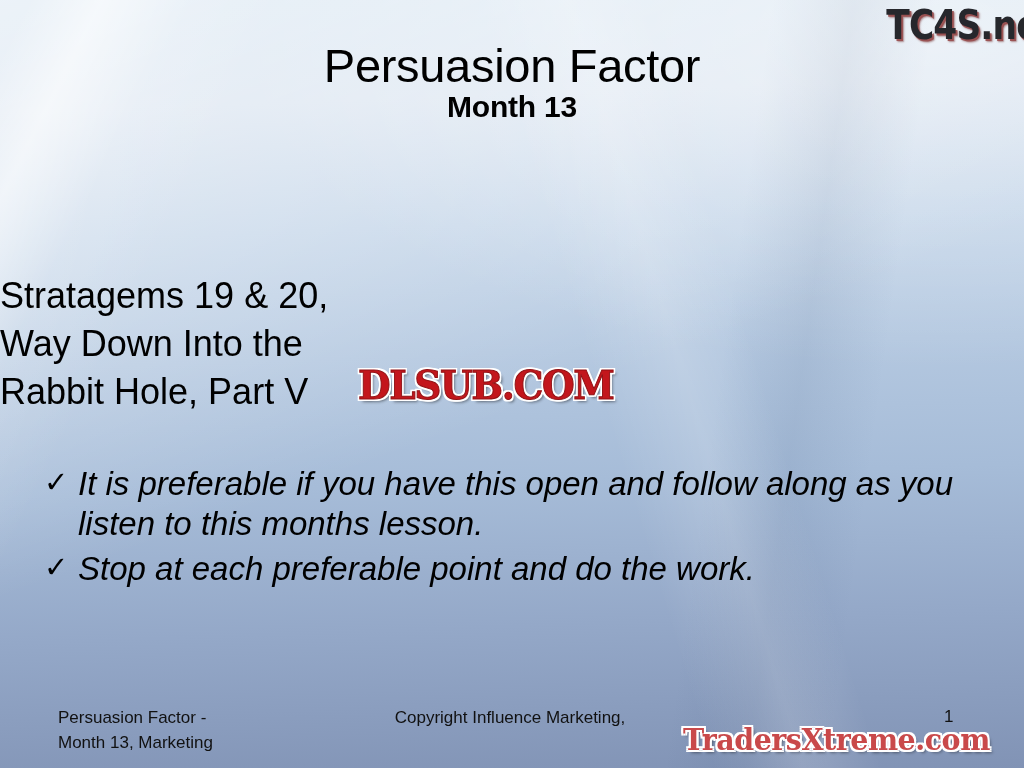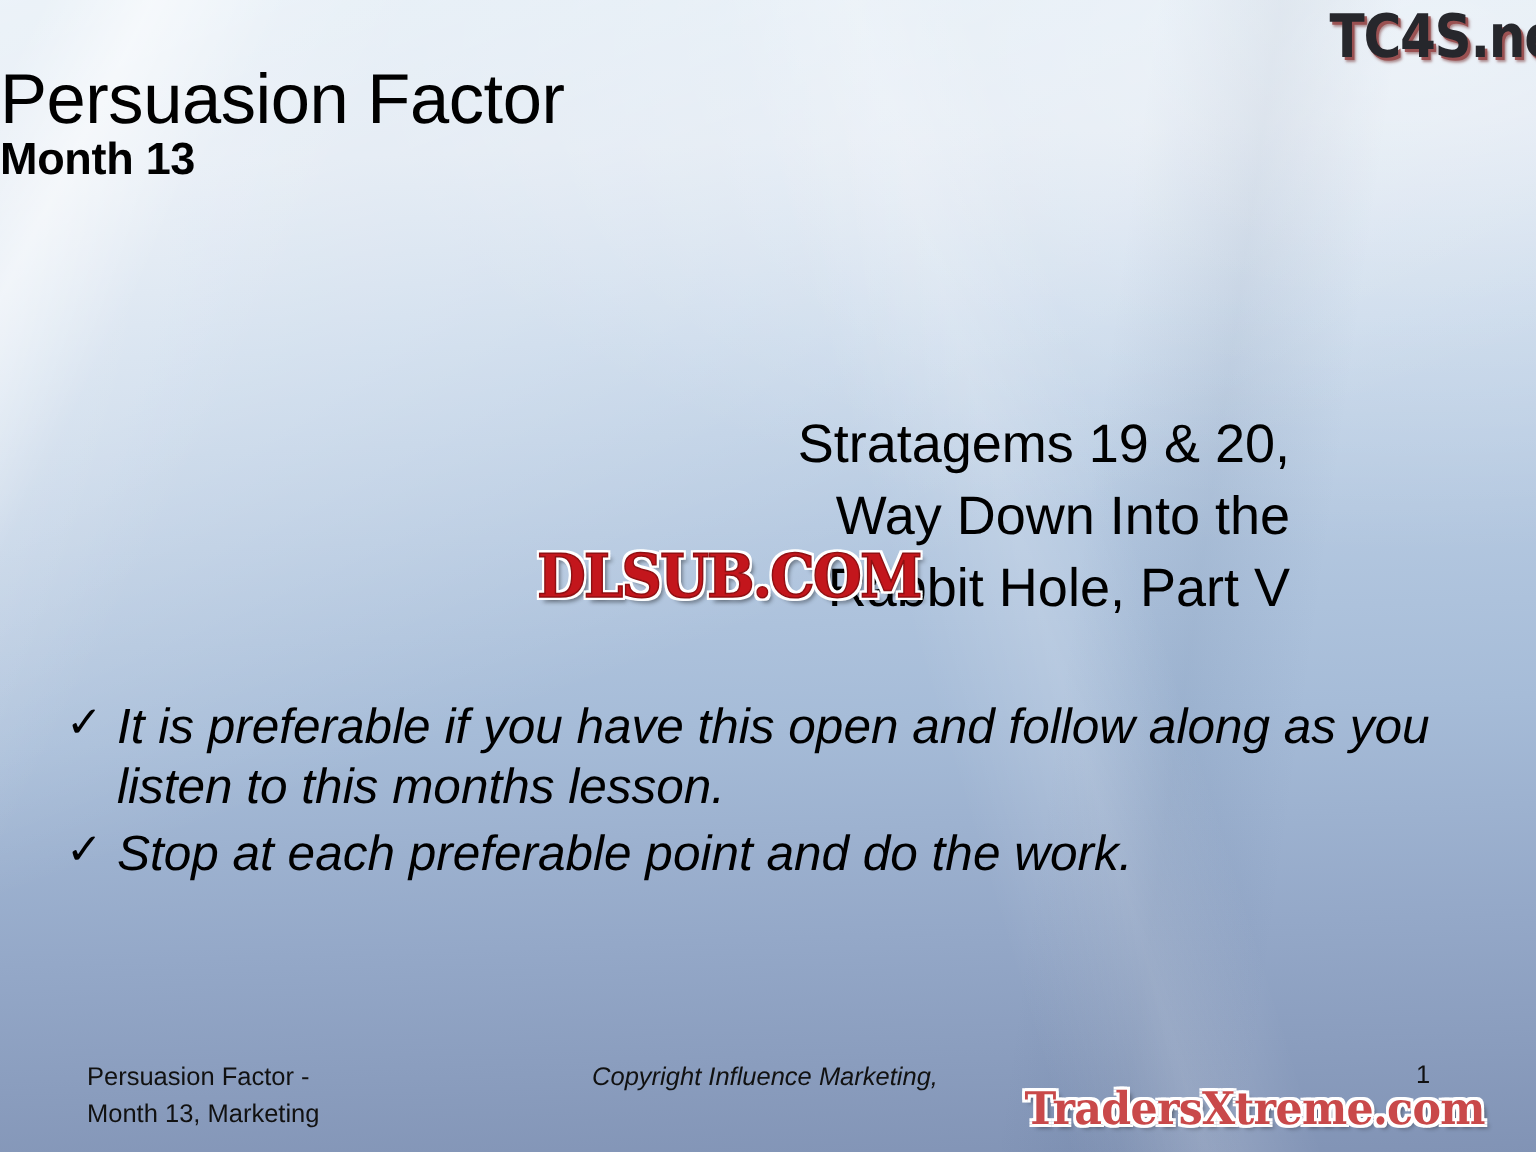--- a/index.html
+++ b/index.html
@@ -55,35 +55,35 @@
         #8193b5 100%);
     padding-left: 38px;
   }
 
   
   .title-block {
     position: absolute;
     left: 0;
     top: 42px;
     width: 1024px;
-    text-align: left;
+    text-align: center;
     color: #000;
     line-height: 1.04;
   }
   .title-line-1 { font-size: 47px; letter-spacing: -0.3px; }
   .title-line-2 { font-size: 42px; letter-spacing: -0.2px; }
   .title-line-3 { font-size: 30px; letter-spacing: -0.2px; font-weight: bold; }
 
   
   .subtitle-block {
     position: absolute;
     left: 0;
     top: 272px;
     width: 860px;
-    text-align: right;
+    text-align: left;
     color: #000;
     font-size: 36px;
     line-height: 1.33;
   }
 
   
   .bullet-list {
     position: absolute;
     left: 44px;
     top: 464px;
@@ -120,21 +120,20 @@
   }
   .footer-center {
     position: absolute;
     left: 360px;
     top: 706px;
     width: 300px;
     text-align: center;
     font-size: 17px;
     line-height: 1.45;
     color: #111;
-    font-style: italic;
   }
   .slide-number {
     position: absolute;
     left: 944px;
     top: 707px;
     font-size: 17px;
     color: #111;
   }
 
   

